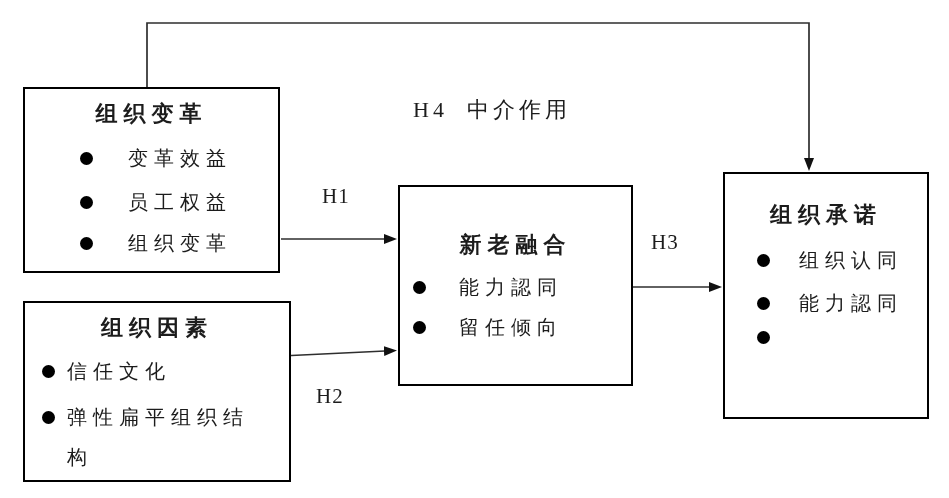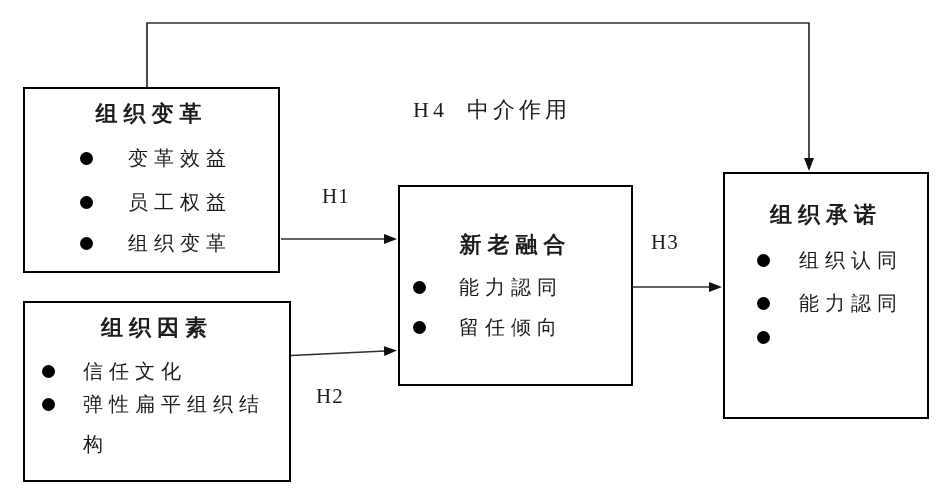--- a/index.html
+++ b/index.html
@@ -22,22 +22,22 @@
   .item.wrap{white-space:normal;line-height:40px;width:196px;}
   .hlabel{position:absolute;font-size:21px;letter-spacing:1px;line-height:22px;white-space:pre;}
   .hlabel.h4{font-size:22px;letter-spacing:4px;}
 
   
   .b-change  .box-title{top:12px;}
   .b-change  .row{left:55px;}  .b-change .item{margin-left:35px;}
   .b-change  .r0{top:57px;} .b-change .r1{top:101px;justify-content:flex-end;} .b-change .r2{top:142px;}
 
   .b-factors .box-title{top:12px;}
-  .b-factors .row{left:17px;}  .b-factors .item{margin-left:28px;}
-  .b-factors .r0{top:56px;} .b-factors .r1{top:81px;}
+  .b-factors .row{left:17px;}  .b-factors .item{margin-left:12px;}
+  .b-factors .r0{top:56px;} .b-factors .r1{top:94px;}
 
   .b-integration .box-title{top:45px;}
   .b-integration .row{left:13px;} .b-integration .item{margin-left:33px;}
   .b-integration .r0{top:88px;} .b-integration .r1{top:128px;}
 
   .b-commitment .box-title{top:28px;}
   .b-commitment .row{left:32px;} .b-commitment .item{margin-left:29px;}
   .b-commitment .r0{top:74px;} .b-commitment .r1{top:117px;} .b-commitment .r2{top:157px;}
 </style>
 </head>

